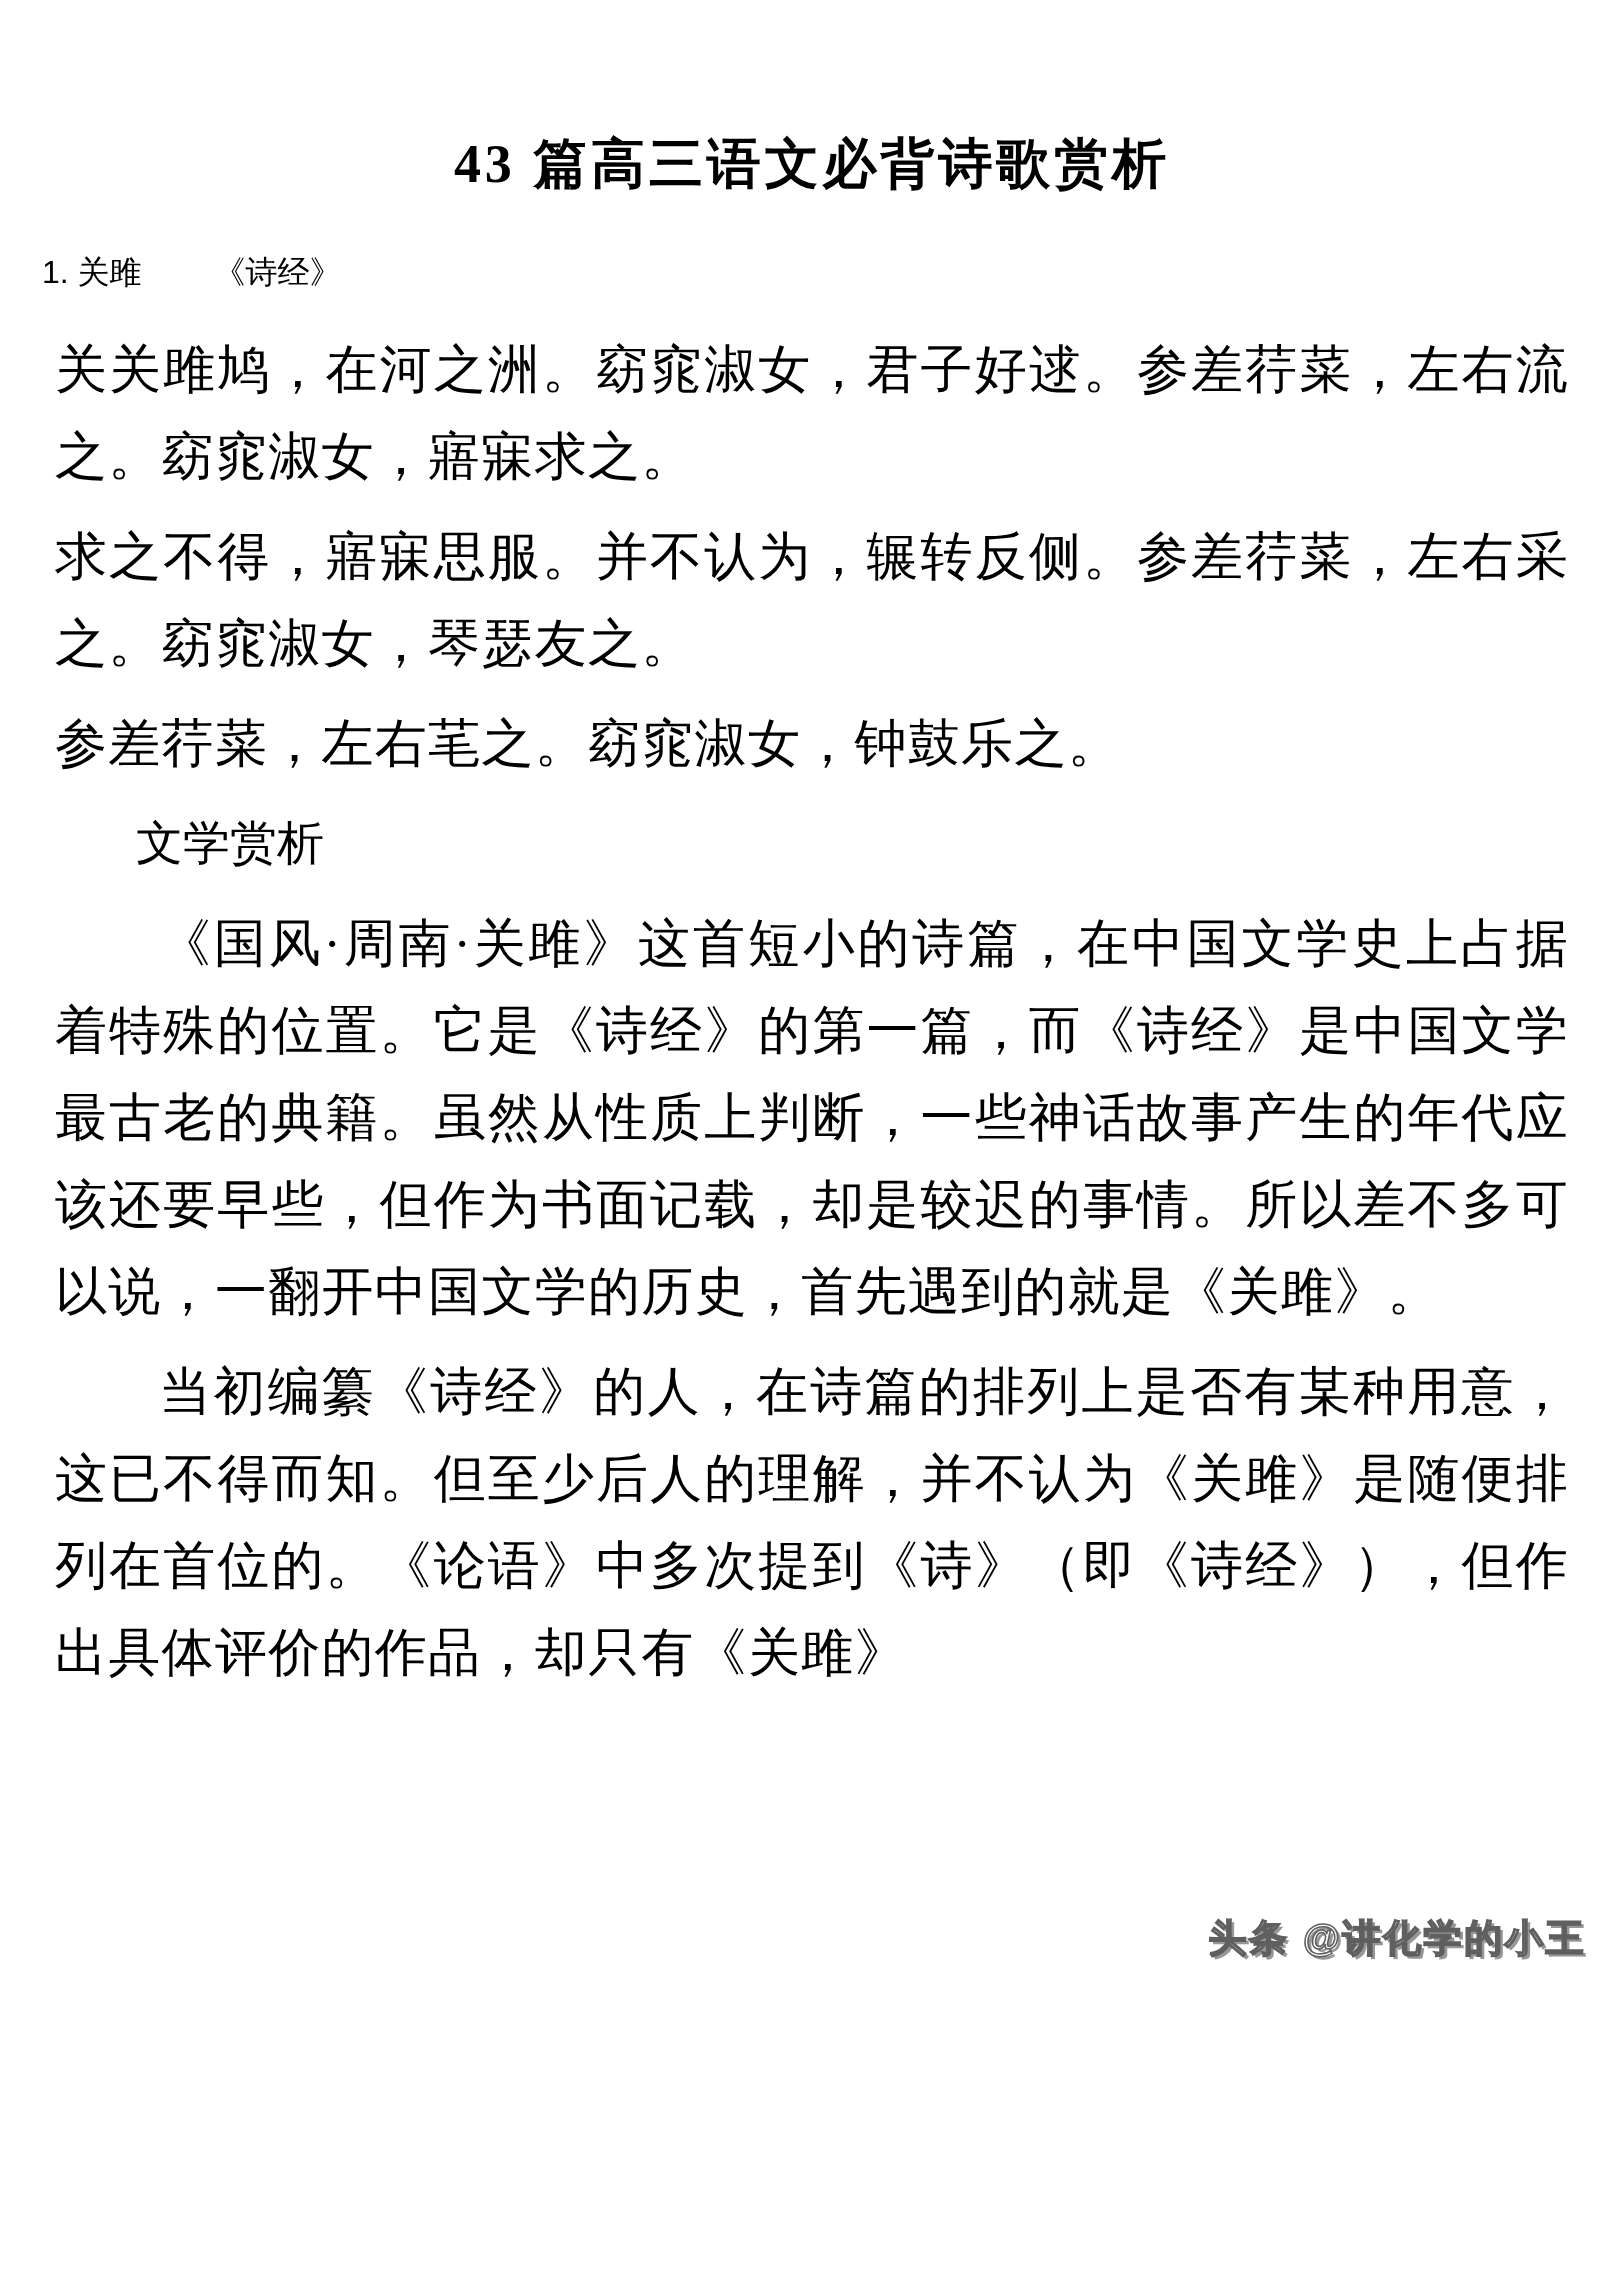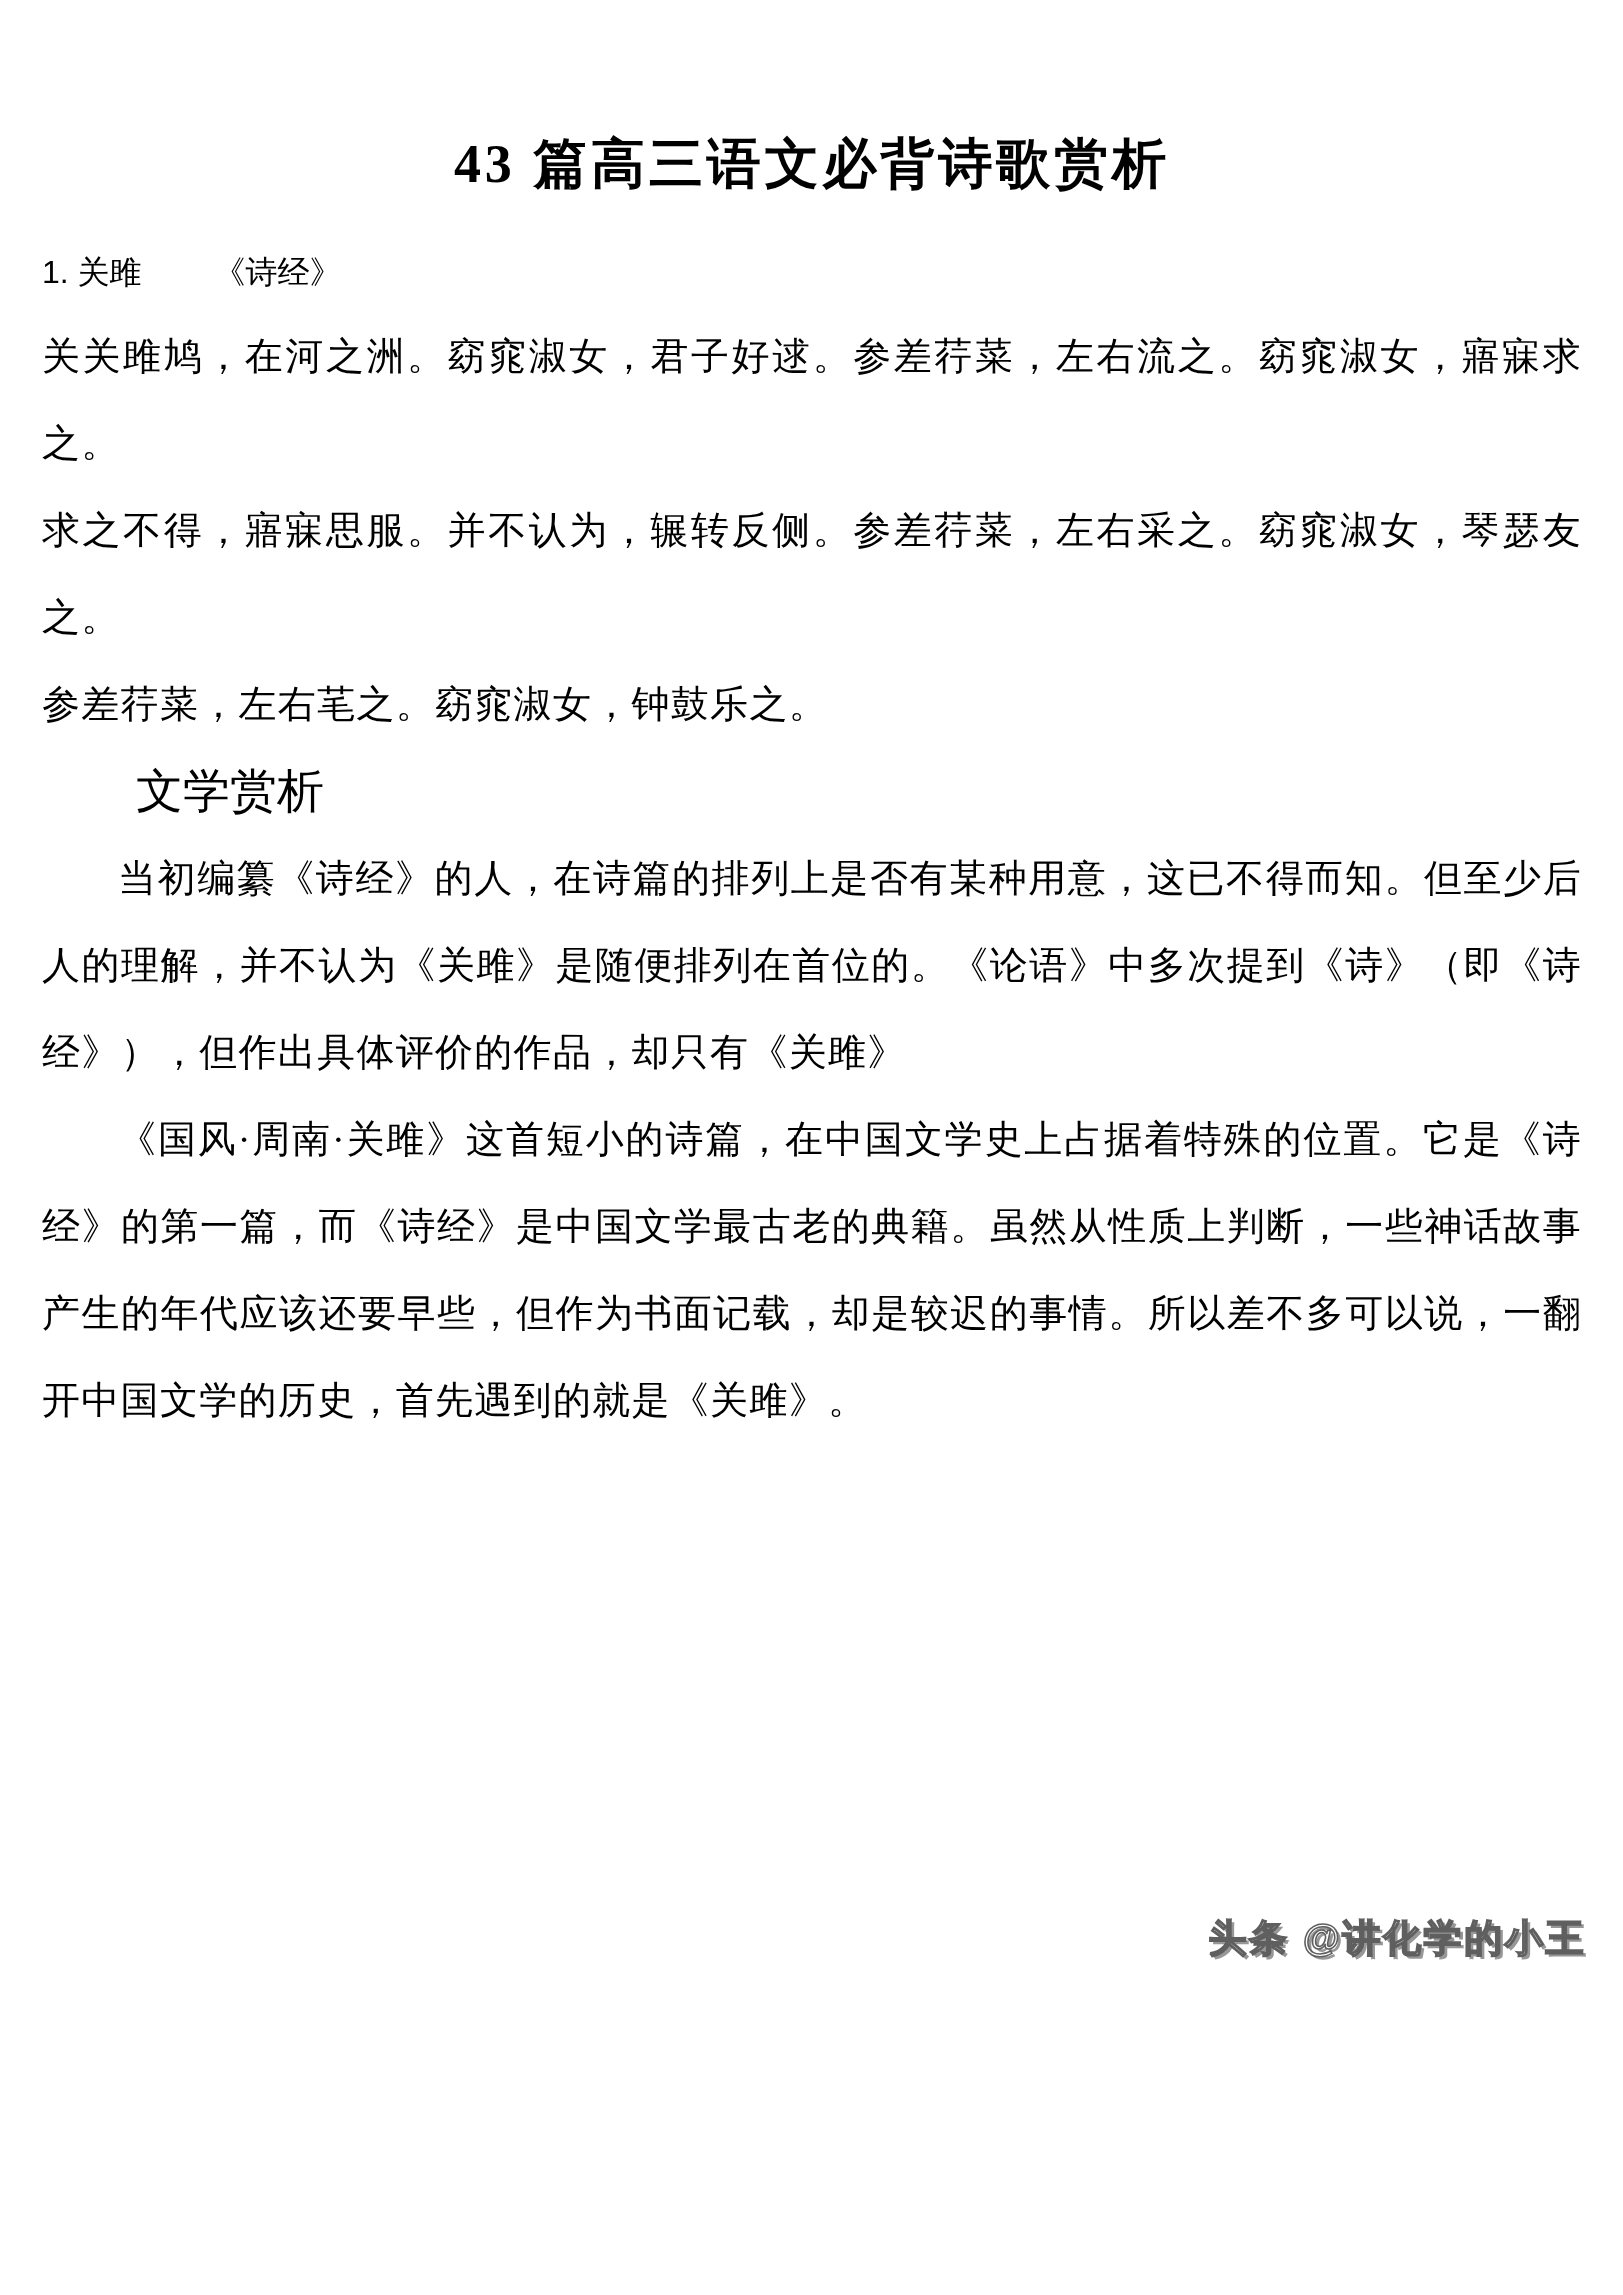--- a/index.html
+++ b/index.html
@@ -33,22 +33,22 @@
     line-height: 82px;
     font-weight: 500;
     white-space: nowrap;
   }
   .heading .source {
     margin-left: 63px;
     font-weight: 400;
   }
   .poem p,
   .para {
-    margin: 0;
-    font-size: 38px;
+    margin: 13px;
+    font-size: 52px;
     line-height: 87px;
     text-align: justify;
     letter-spacing: 1.3px;
   }
   .para.indent {
     text-indent: 2em;
   }
   .subheading {
     margin: 0;
     font-size: 47px;
@@ -83,20 +83,20 @@
 
   <div class="poem">
     <p>关关雎鸠，在河之洲。窈窕淑女，君子好逑。参差荇菜，左右流之。窈窕淑女，寤寐求之。</p>
     <p>求之不得，寤寐思服。并不认为，辗转反侧。参差荇菜，左右采之。窈窕淑女，琴瑟友之。</p>
     <p>参差荇菜，左右芼之。窈窕淑女，钟鼓乐之。</p>
   </div>
 
 
   <p class="subheading">文学赏析</p>
 
+  <p class="para indent">《国风·周南·关雎》这首短小的诗篇，在中国文学史上占据着特殊的位置。它是《诗经》的第一篇，而《诗经》是中国文学最古老的典籍。虽然从性质上判断，一些神话故事产生的年代应该还要早些，但作为书面记载，却是较迟的事情。所以差不多可以说，一翻开中国文学的历史，首先遇到的就是《关雎》。</p>
+
   <p class="para indent">当初编纂《诗经》的人，在诗篇的排列上是否有某种用意，这已不得而知。但至少后人的理解，并不认为《关雎》是随便排列在首位的。《论语》中多次提到《诗》（即《诗经》），但作出具体评价的作品，却只有《关雎》</p>
-
-  <p class="para indent">《国风·周南·关雎》这首短小的诗篇，在中国文学史上占据着特殊的位置。它是《诗经》的第一篇，而《诗经》是中国文学最古老的典籍。虽然从性质上判断，一些神话故事产生的年代应该还要早些，但作为书面记载，却是较迟的事情。所以差不多可以说，一翻开中国文学的历史，首先遇到的就是《关雎》。</p>
 
   <div class="watermark">头条 @讲化学的小王</div>
 
 </div>
 
 
 </body></html>

